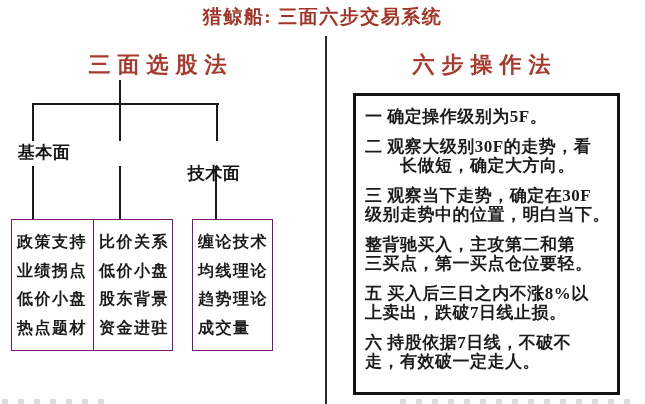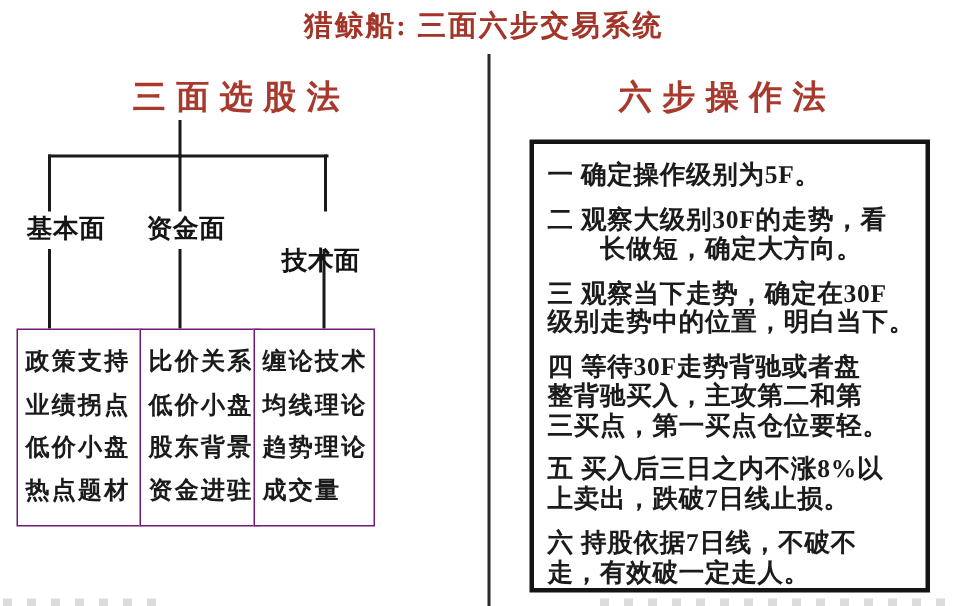--- a/index.html
+++ b/index.html
@@ -62,36 +62,35 @@
   <div class="tline" style="left:119px;top:80px;width:2px;height:25px;"></div>
   <div class="tline" style="left:32px;top:103px;width:187px;height:2px;"></div>
   <div class="tline" style="left:32px;top:103px;width:2px;height:38px;"></div>
   <div class="tline" style="left:119px;top:103px;width:2px;height:38px;"></div>
   <div class="tline" style="left:216px;top:103px;width:2px;height:38px;"></div>
   <div class="tline" style="left:32px;top:166px;width:2px;height:54px;"></div>
   <div class="tline" style="left:119px;top:166px;width:2px;height:54px;"></div>
   <div class="tline" style="left:215px;top:166px;width:2px;height:56px;"></div>
 
   <div class="branch-label" style="left:14px;">基本面</div>
-  <div class="branch-label" style="left:94px;">资金面</div>
   <div class="branch-label" style="left:184px;margin-top:21px;">技术面</div>
 
   <div class="cat-box" style="left:11px;width:84px;">
     <div class="item">政策支持</div>
     <div class="item">业绩拐点</div>
     <div class="item">低价小盘</div>
     <div class="item">热点题材</div>
   </div>
   <div class="cat-box" style="left:93px;width:80px;">
     <div class="item">比价关系</div>
     <div class="item">低价小盘</div>
     <div class="item">股东背景</div>
     <div class="item">资金进驻</div>
   </div>
-  <div class="cat-box" style="left:169px;width:81px;">
+  <div class="cat-box" style="left:192px;width:81px;">
     <div class="item">缠论技术</div>
     <div class="item">均线理论</div>
     <div class="item">趋势理论</div>
     <div class="item">成交量</div>
   </div>
 
   <div class="panel-header right">六步操作法</div>
 
   <div class="steps-box">
     <div class="step">
@@ -99,21 +98,20 @@
     </div>
     <div class="step">
       <div class="step-line">二 观察大级别30F的走势，看</div>
       <div class="step-line">　　长做短，确定大方向。</div>
     </div>
     <div class="step">
       <div class="step-line">三 观察当下走势，确定在30F</div>
       <div class="step-line">级别走势中的位置，明白当下。</div>
     </div>
     <div class="step">
-      <div class="step-line">四 等待30F走势背驰或者盘</div>
       <div class="step-line">整背驰买入，主攻第二和第</div>
       <div class="step-line">三买点，第一买点仓位要轻。</div>
     </div>
     <div class="step">
       <div class="step-line">五 买入后三日之内不涨8%以</div>
       <div class="step-line">上卖出，跌破7日线止损。</div>
     </div>
     <div class="step">
       <div class="step-line">六 持股依据7日线，不破不</div>
       <div class="step-line">走，有效破一定走人。</div>

